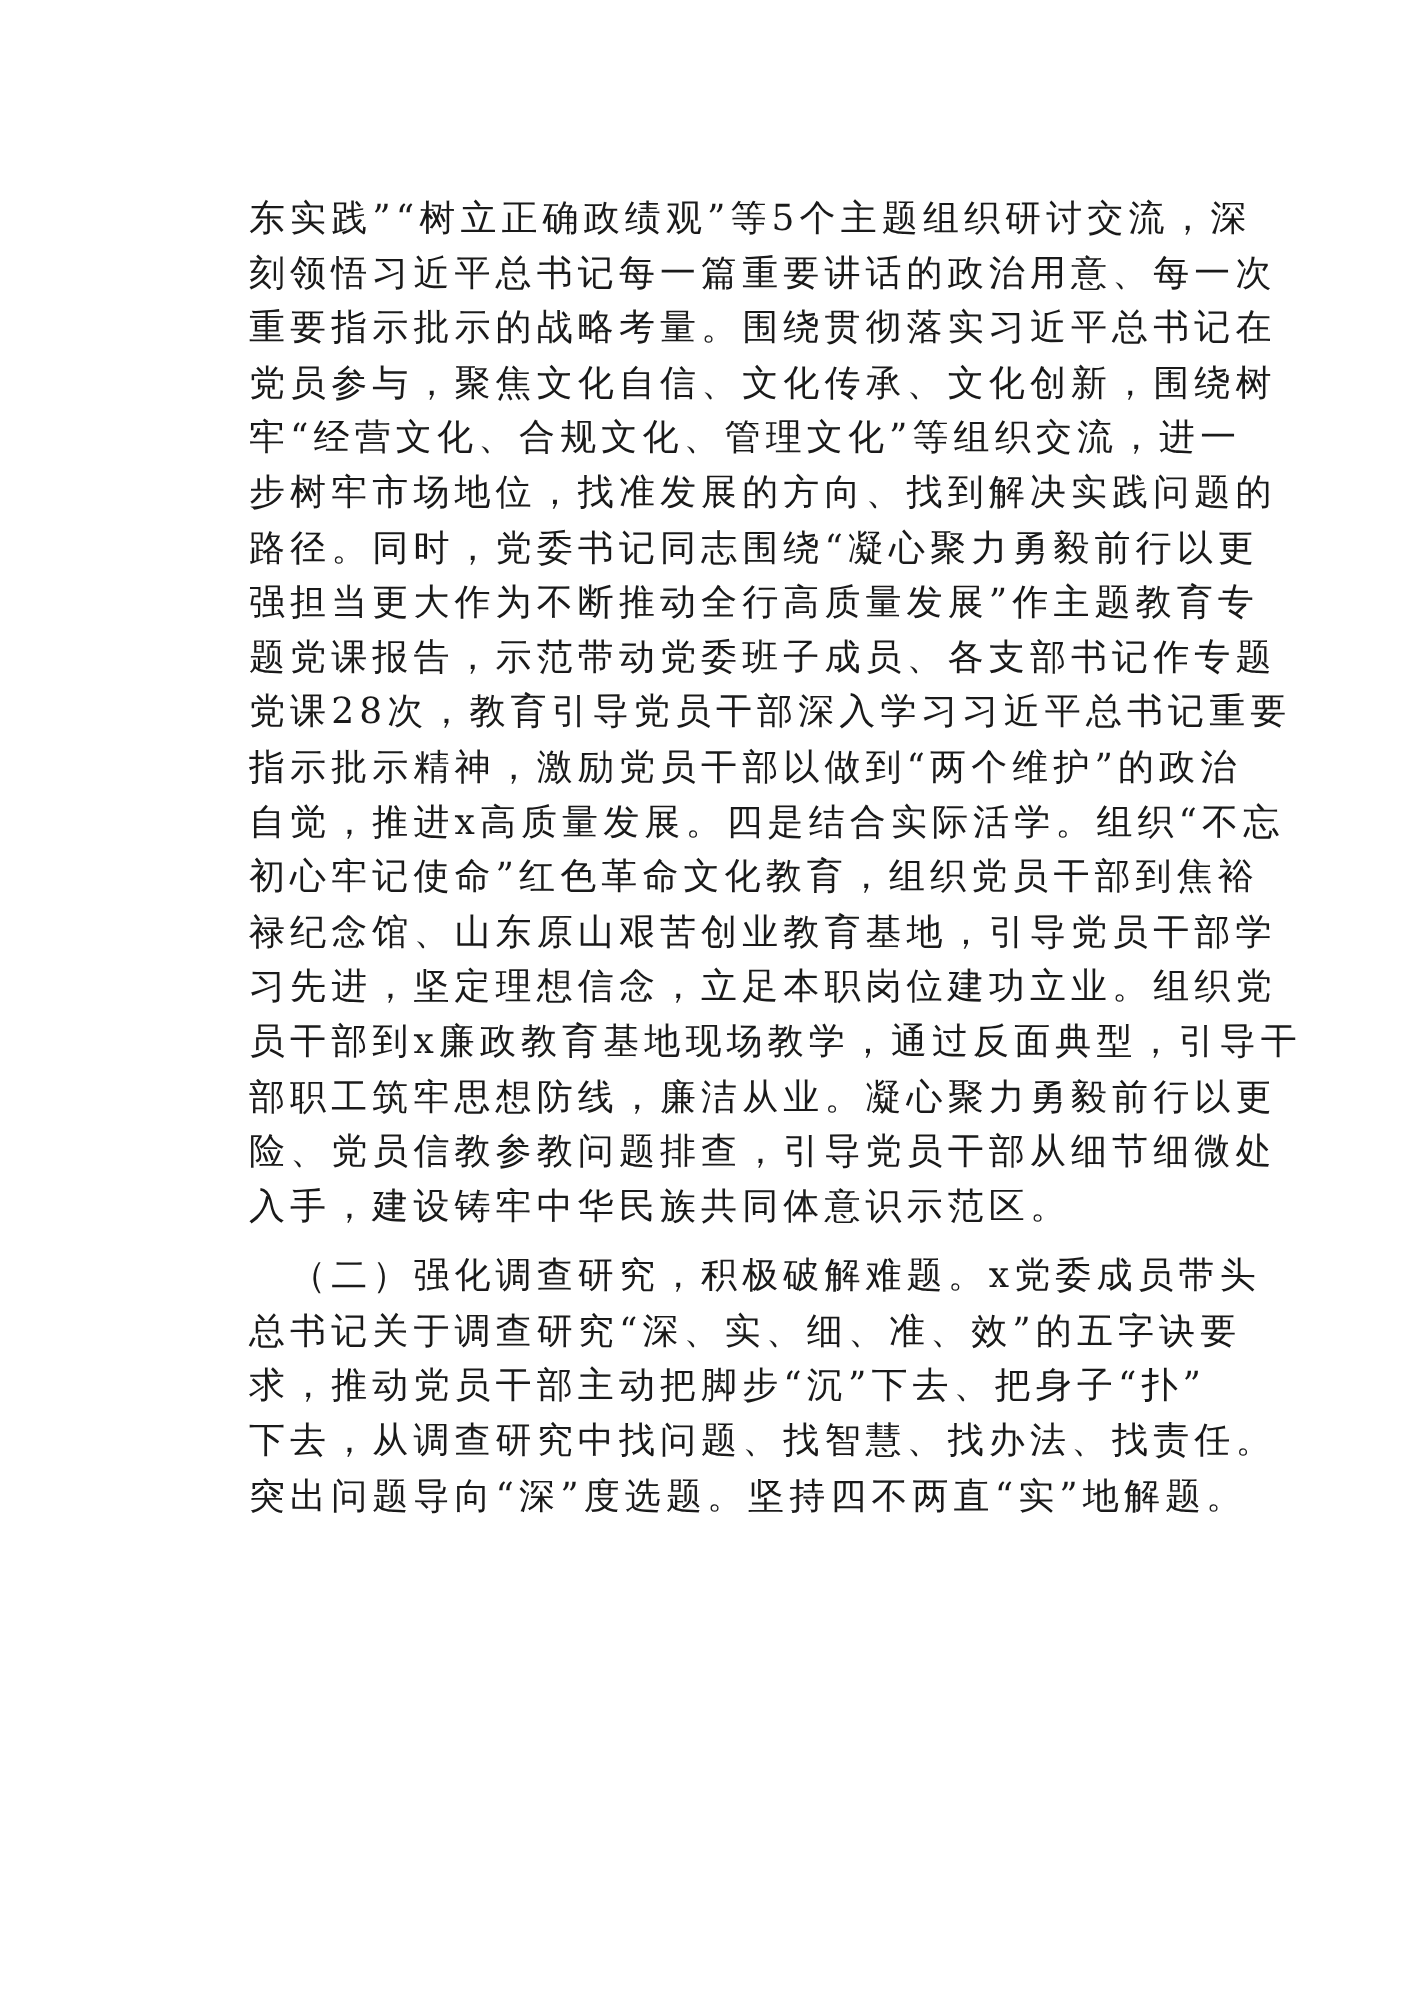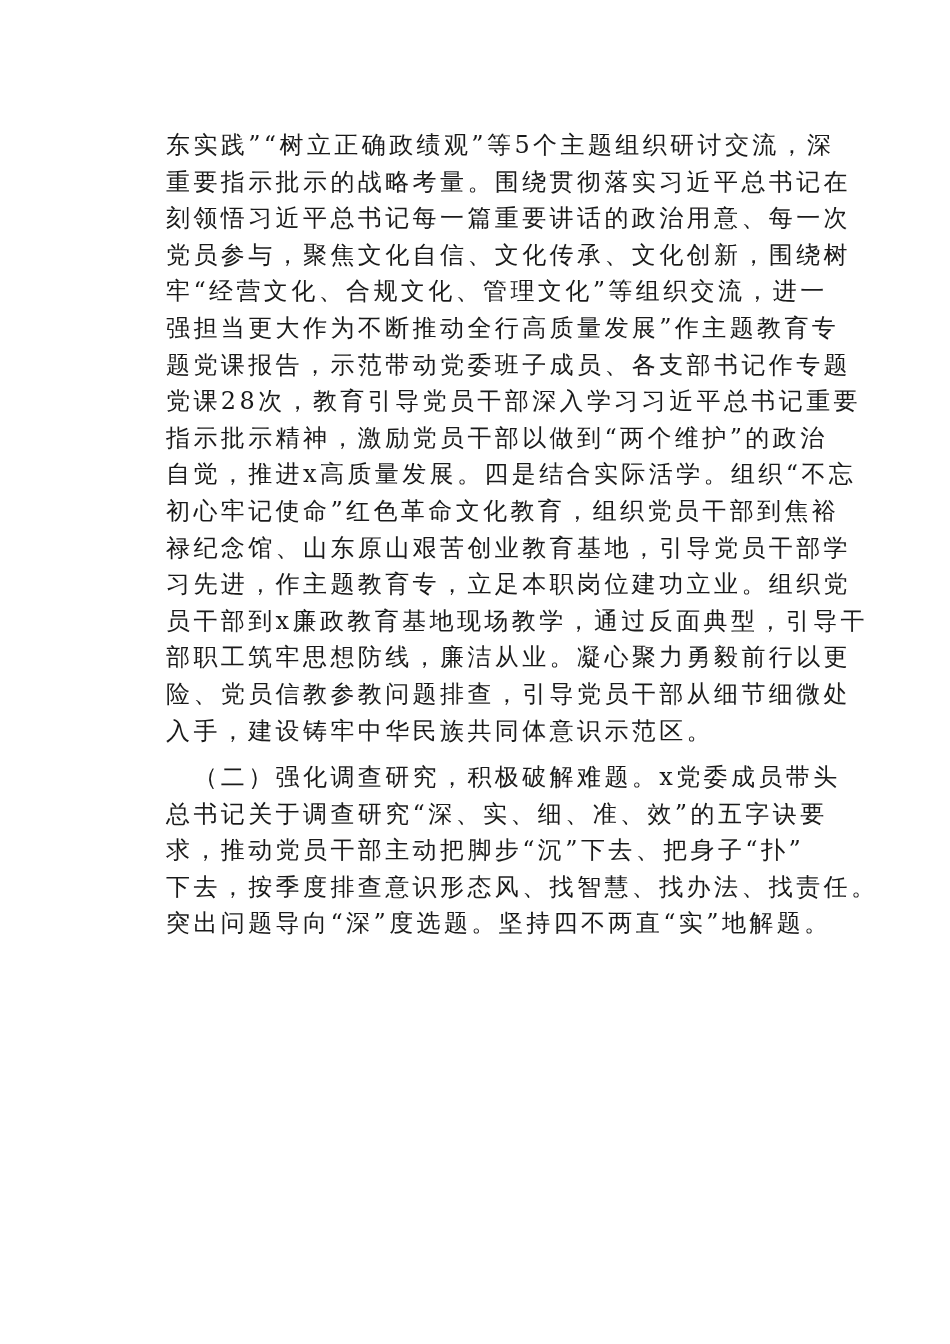--- a/index.html
+++ b/index.html
@@ -43,39 +43,41 @@
     height: 10px;
   }
 </style>
 </head>
 <body>
 
 <div class="page">
   <div class="body-text">
     <div>
       <span class="line">东实践”“树立正确政绩观”等5个主题组织研讨交流，深</span>
+      <span class="line">刻领悟习近平总书记每一篇重要讲话的政治用意、每一次</span>
       <span class="line">重要指示批示的战略考量。围绕贯彻落实习近平总书记在</span>
-      <span class="line">刻领悟习近平总书记每一篇重要讲话的政治用意、每一次</span>
       <span class="line">党员参与，聚焦文化自信、文化传承、文化创新，围绕树</span>
       <span class="line">牢“经营文化、合规文化、管理文化”等组织交流，进一</span>
+      <span class="line">步树牢市场地位，找准发展的方向、找到解决实践问题的</span>
+      <span class="line">路径。同时，党委书记同志围绕“凝心聚力勇毅前行以更</span>
       <span class="line">强担当更大作为不断推动全行高质量发展”作主题教育专</span>
       <span class="line">题党课报告，示范带动党委班子成员、各支部书记作专题</span>
       <span class="line">党课28次，教育引导党员干部深入学习习近平总书记重要</span>
       <span class="line">指示批示精神，激励党员干部以做到“两个维护”的政治</span>
       <span class="line">自觉，推进x高质量发展。四是结合实际活学。组织“不忘</span>
       <span class="line">初心牢记使命”红色革命文化教育，组织党员干部到焦裕</span>
       <span class="line">禄纪念馆、山东原山艰苦创业教育基地，引导党员干部学</span>
-      <span class="line">习先进，作主题教育专，立足本职岗位建功立业。组织党</span>
+      <span class="line">习先进，坚定理想信念，立足本职岗位建功立业。组织党</span>
       <span class="line">员干部到x廉政教育基地现场教学，通过反面典型，引导干</span>
       <span class="line">部职工筑牢思想防线，廉洁从业。凝心聚力勇毅前行以更</span>
       <span class="line">险、党员信教参教问题排查，引导党员干部从细节细微处</span>
       <span class="line">入手，建设铸牢中华民族共同体意识示范区。</span>
     </div>
     <span class="gap"></span>
     <div>
       <span class="line">　（二）强化调查研究，积极破解难题。x党委成员带头</span>
       <span class="line">总书记关于调查研究“深、实、细、准、效”的五字诀要</span>
       <span class="line">求，推动党员干部主动把脚步“沉”下去、把身子“扑”</span>
-      <span class="line">下去，按季度排查意识形态风、找智慧、找办法、找责任。</span>
+      <span class="line">下去，从调查研究中找问题、找智慧、找办法、找责任。</span>
       <span class="line">突出问题导向“深”度选题。坚持四不两直“实”地解题。</span>
     </div>
   </div>
 </div>
 
 </body></html>

